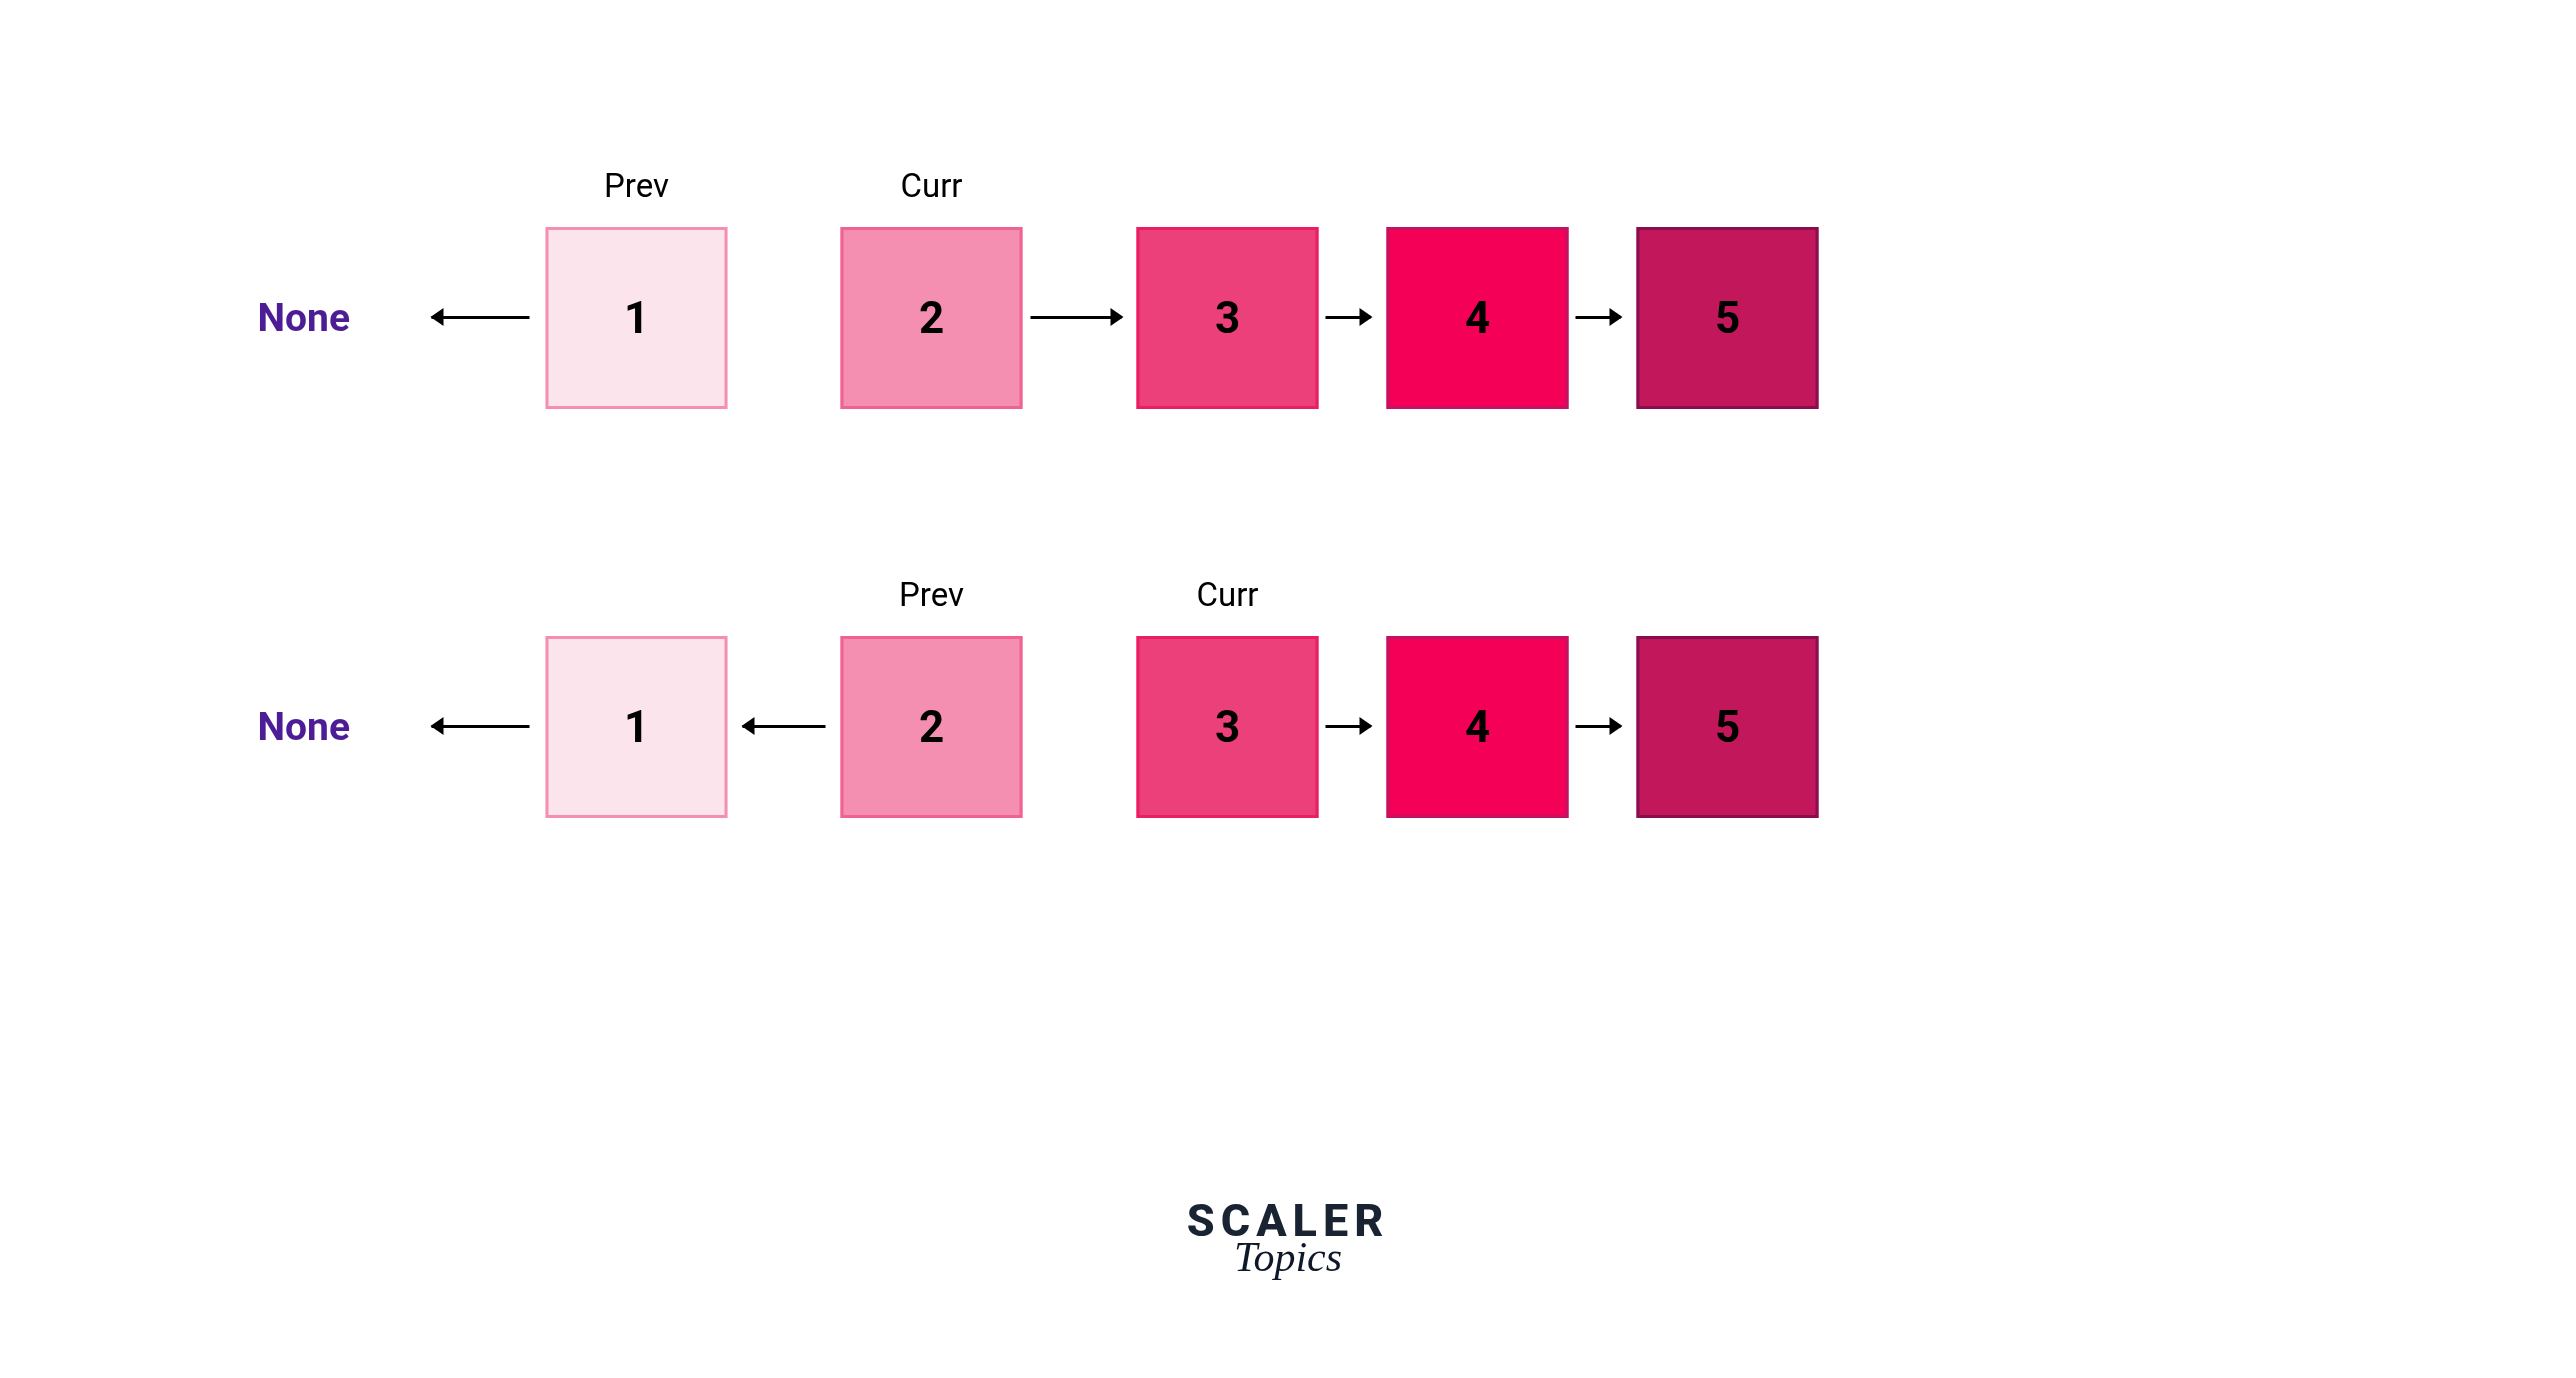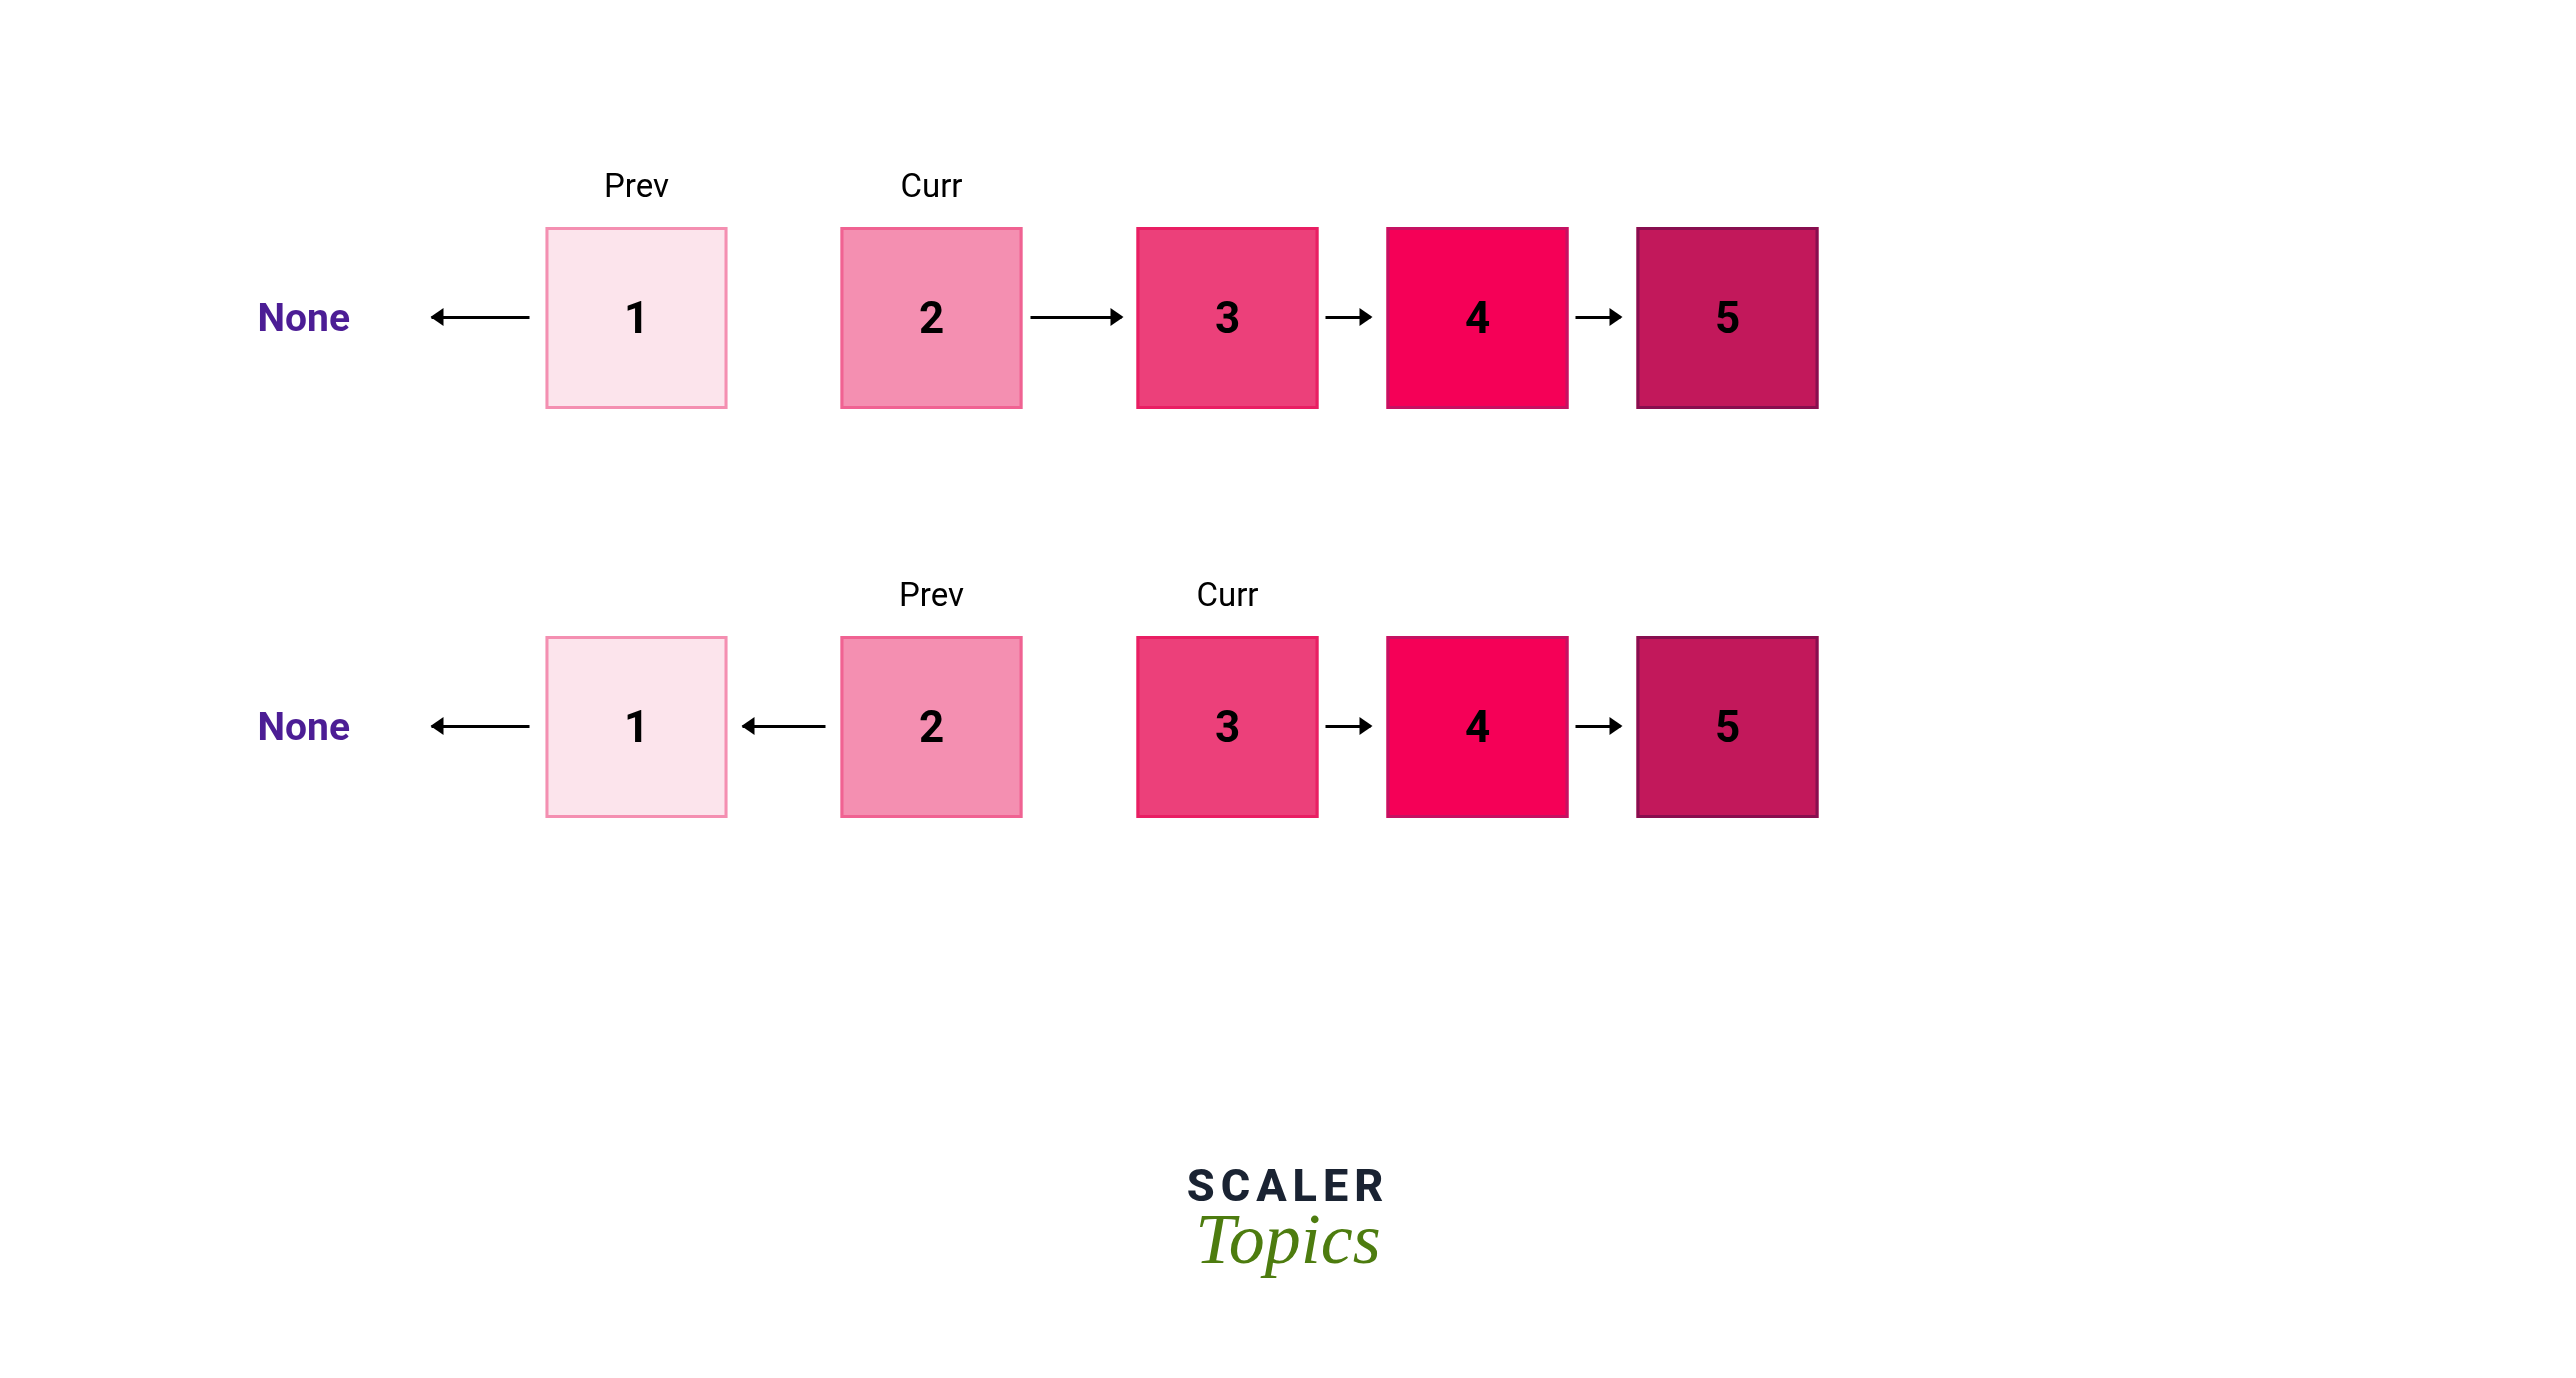--- a/index.html
+++ b/index.html
@@ -75,22 +75,22 @@
     text-align: center;
   }
   .logo-scaler {
     font-size: 45px;
     font-weight: 800;
     letter-spacing: 6px;
     color: #1a2332;
   }
   .logo-topics {
     font-family: "Brush Script MT", cursive;
-    font-size: 72px;
-    color: #4d7c0f;
+    font-size: 42px;
+    color: #0f172a;
     margin-top: -13.6px;
     font-weight: 500;
     font-style: italic;
   }
 </style>
 </head>
 <body>
 
 <div class="diagram">
 

